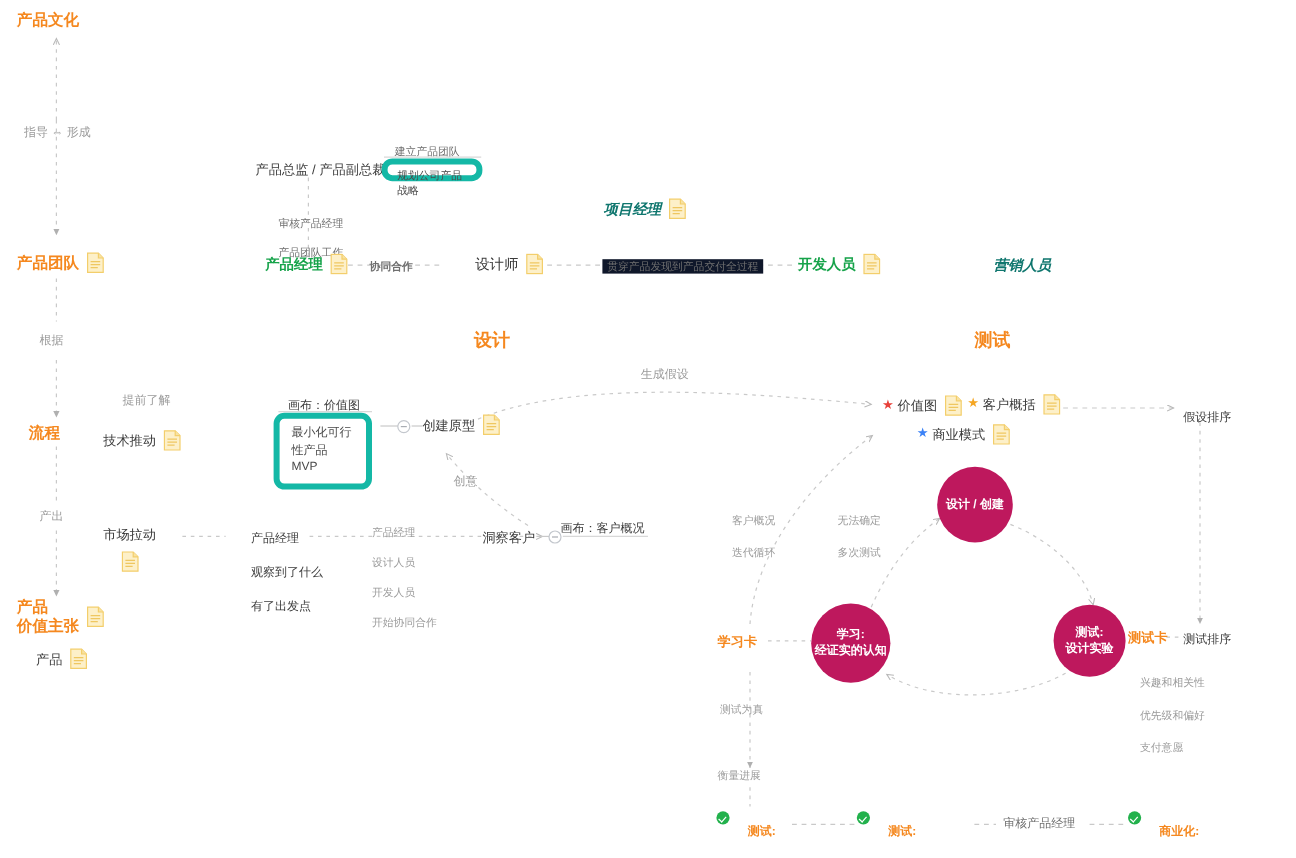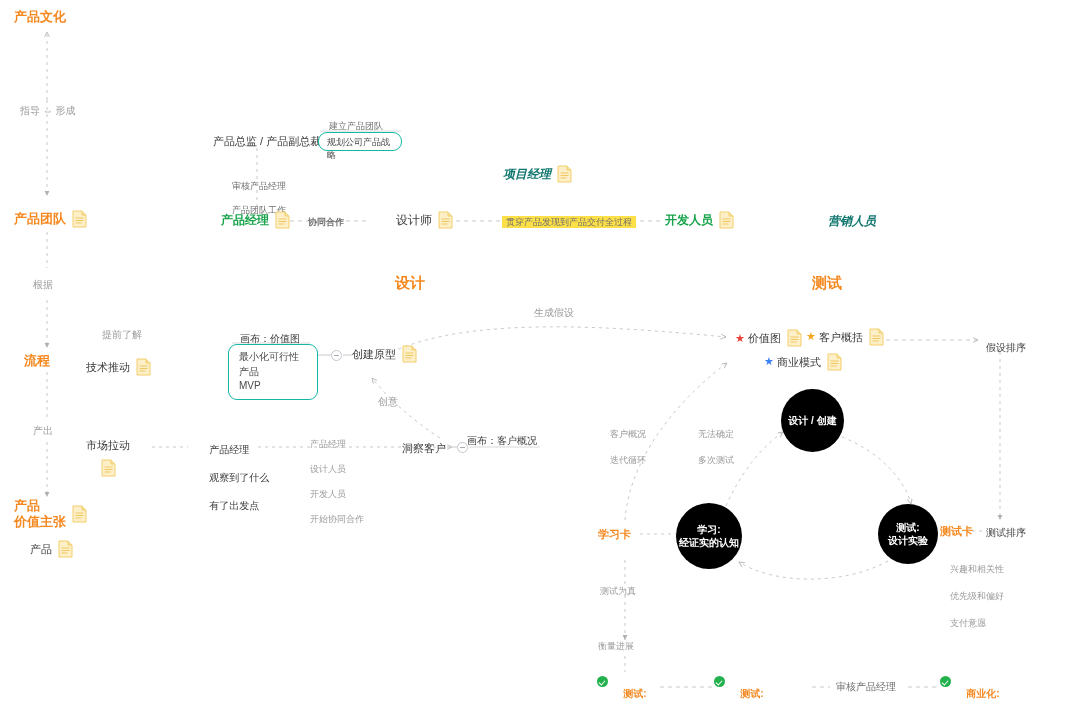--- a/index.html
+++ b/index.html
@@ -37,40 +37,40 @@
     position:relative;display:inline-block;width:15px;height:18px;vertical-align:middle;
   }
   .doc svg{display:block;}
 
   
   .row{display:flex;align-items:center;gap:6px;}
 
   
   .mvpbox{
     position:absolute;
-    border:1px solid #14b8a6;
+    border:5px solid #14b8a6;
     border-radius:9px;
     background:#fff;
     box-sizing:border-box;
     padding:5px 10px;
     color:#4a4a4a;
     font-size:10px;
     line-height:1.45;
   }
   .collapse{
     position:absolute;width:11px;height:11px;border:1px solid #c3c7cd;border-radius:50%;
     background:#fff;box-sizing:border-box;
   }
   .collapse:after{
     content:"";position:absolute;left:2px;top:4px;width:5px;height:1px;background:#a9adb3;
   }
 
   
   .circle{
-    position:absolute;border-radius:50%;background:#000000;
+    position:absolute;border-radius:50%;background:#be185d;
     display:flex;align-items:center;justify-content:center;
     text-align:center;color:#fff;font-weight:bold;font-size:10px;line-height:1.3;
   }
 
   
   .star{position:absolute;font-size:11px;line-height:1;}
   .star-red{color:#e8413a;}
   .star-orange{color:#f5a623;}
   .star-blue{color:#3b82f6;}
 
@@ -256,21 +256,21 @@
         <path d="M10 1v4h4" fill="#F8E2A2" stroke="#F3CE6B" stroke-width="1"></path>
         <g stroke="#EFC761" stroke-width="1">
             <path d="M3.5 8h8"></path>
             <path d="M3.5 10.5h8"></path>
             <path d="M3.5 13h6"></path>
           </g>
       </svg>
     </span>
   </div>
 
-  <div class="lbl t-grey-d fs9" style="left:502px;top:216px;background:#fde047;padding:0 4px;">贯穿产品发现到产品交付全过程</div>
+  <div class="lbl t-grey-d fs9" style="left:502px;top:216px;background:#0f172a;padding:0 4px;">贯穿产品发现到产品交付全过程</div>
 
   <div class="node row" style="left:665px;top:211px;">
     <span class="t-green fs12">开发人员</span>
     <span class="doc">
       <svg width="15" height="18" viewBox="0 0 15 18">
         <path d="M1 1h9l4 4v12H1z" fill="#FDF0C9" stroke="#F3CE6B" stroke-width="1"></path>
         <path d="M10 1v4h4" fill="#F8E2A2" stroke="#F3CE6B" stroke-width="1"></path>
         <g stroke="#EFC761" stroke-width="1">
             <path d="M3.5 8h8"></path>
             <path d="M3.5 10.5h8"></path>
@@ -328,21 +328,21 @@
             <path d="M3.5 8h8"></path>
             <path d="M3.5 10.5h8"></path>
             <path d="M3.5 13h6"></path>
           </g>
       </svg>
     </span>
   </div>
 
   <div class="lbl t-dark fs10" style="left:240px;top:332px;">画布：价值图</div>
 
-  <div class="mvpbox" style="left:228px;top:344px;width:90px;">
+  <div class="mvpbox" style="left:228px;top:344px;width:82px;">
     <span>最小化可行性产品</span><br>
     <span>MVP</span>
   </div>
 
   <div class="collapse" style="left:331px;top:350px;"></div>
 
   <div class="node row" style="left:352px;top:345px;">
     <span class="t-dark fs11">创建原型</span>
     <span class="doc">
       <svg width="15" height="18" viewBox="0 0 15 18">

